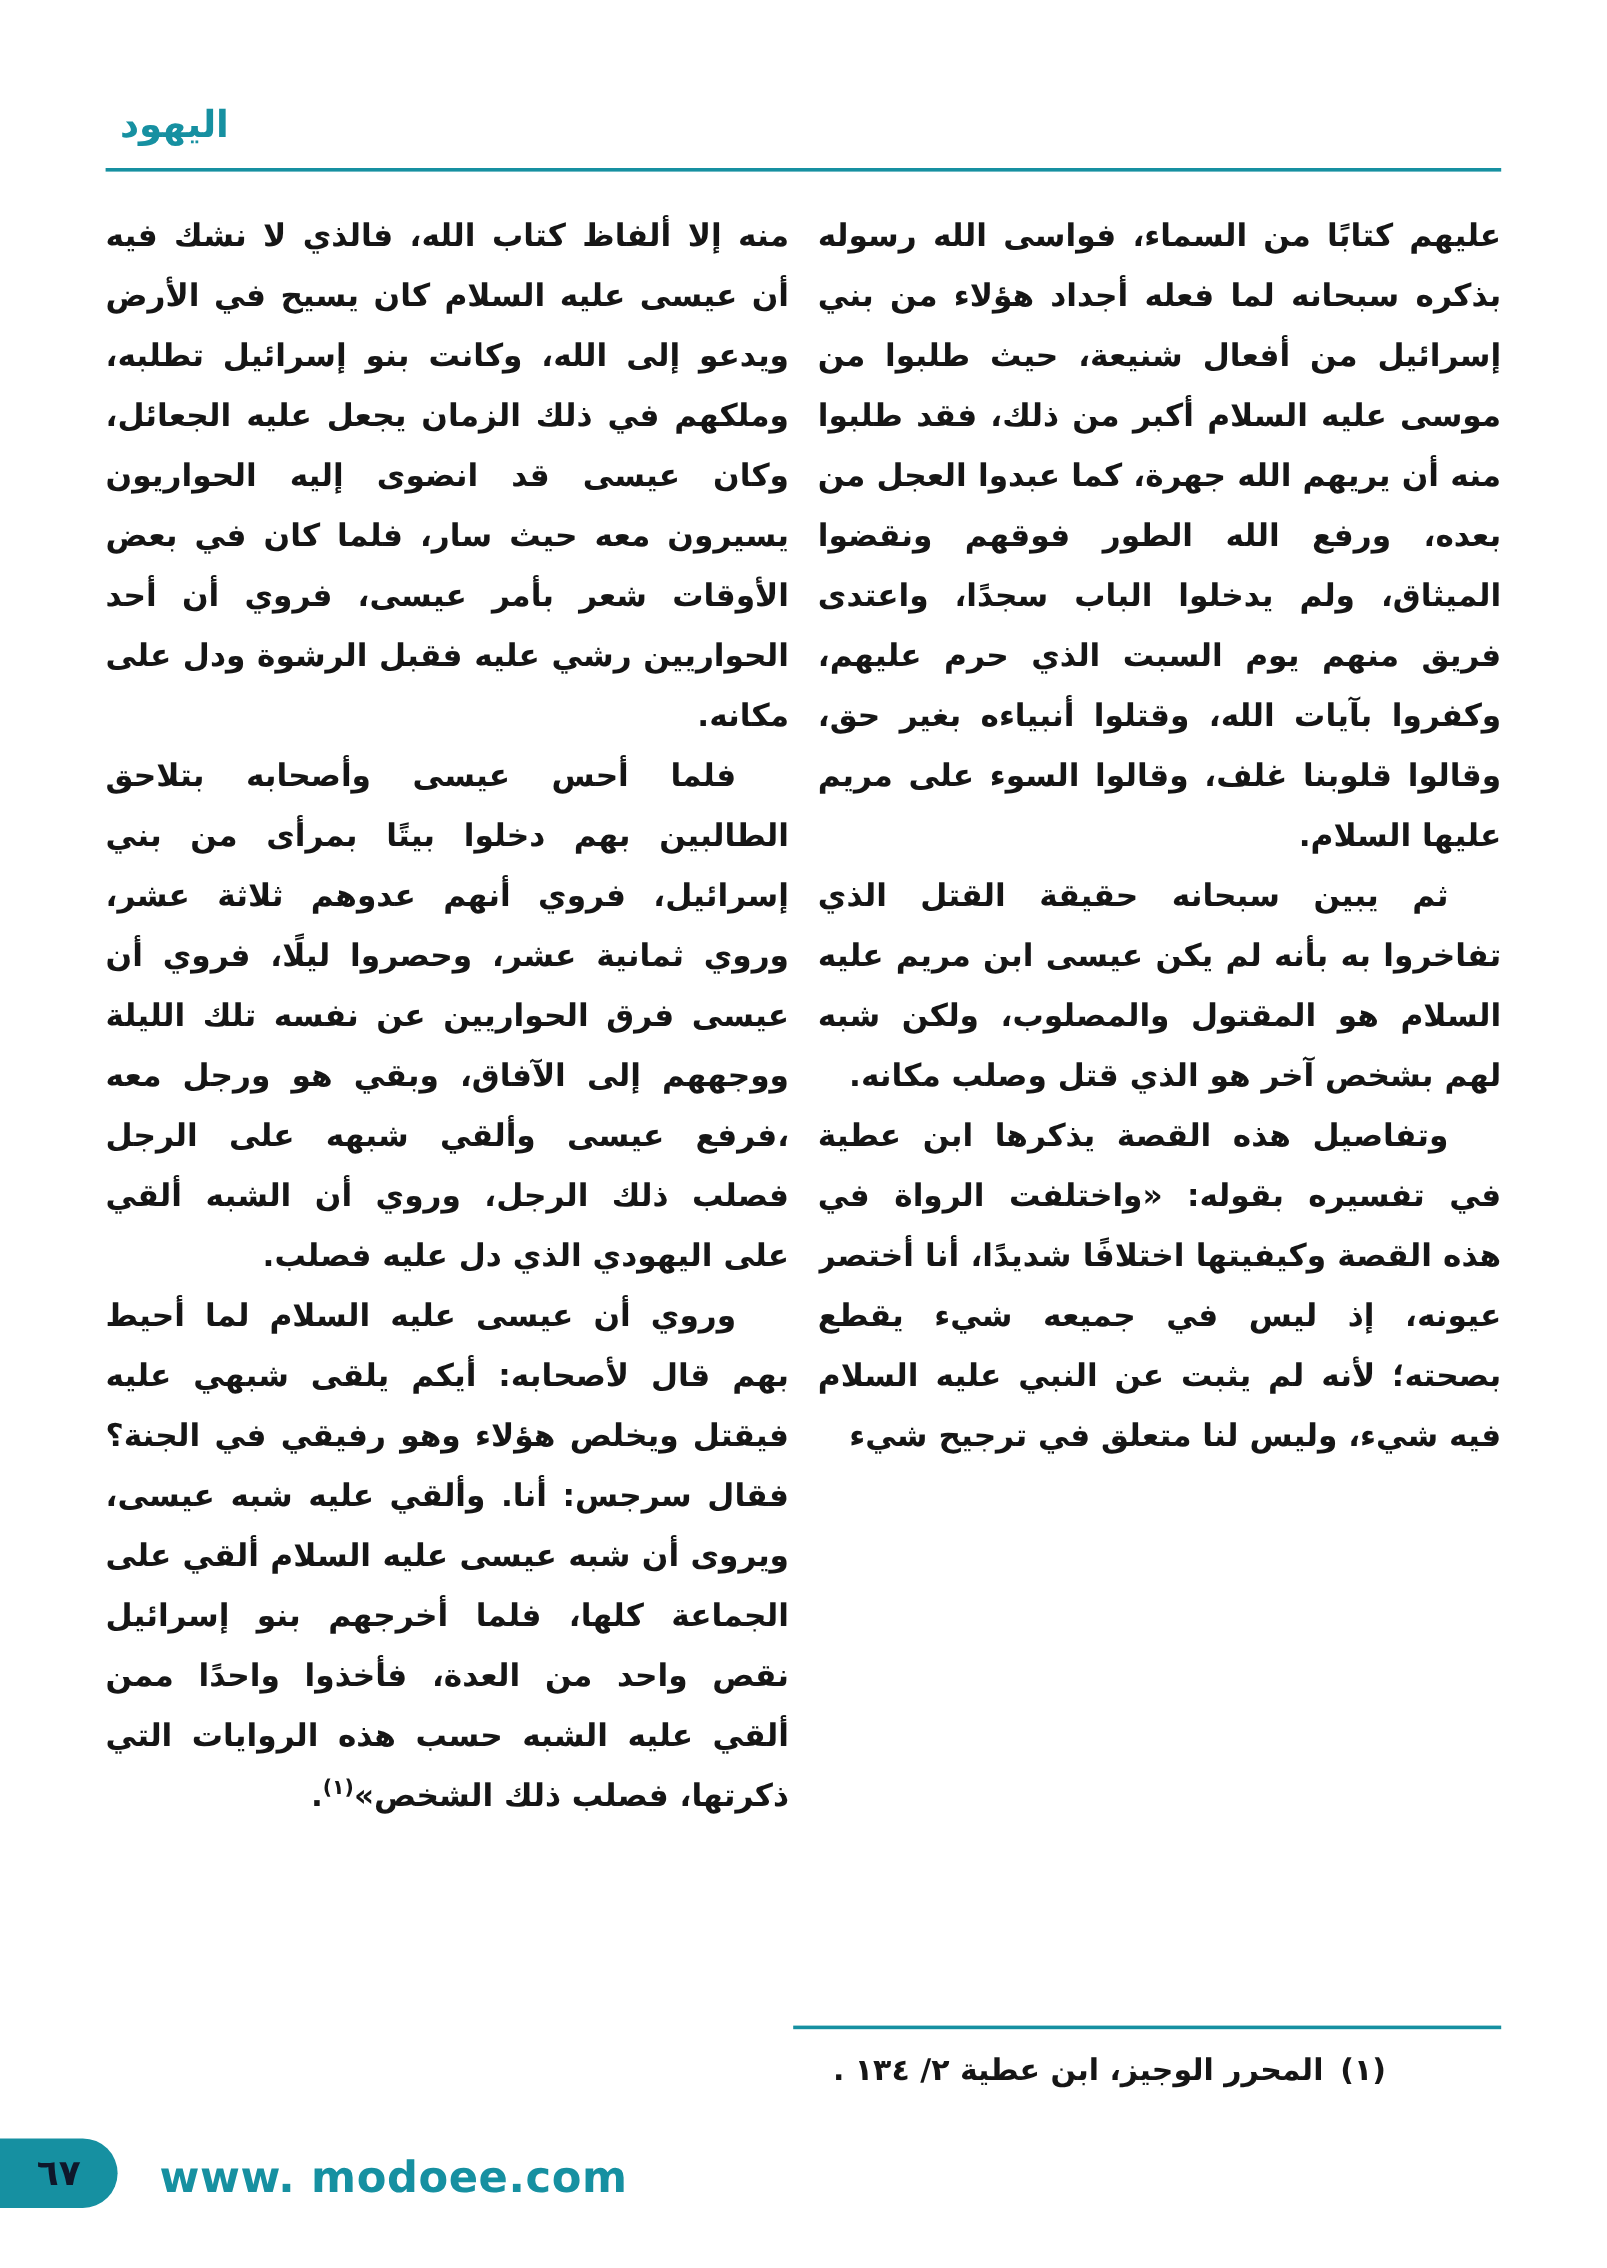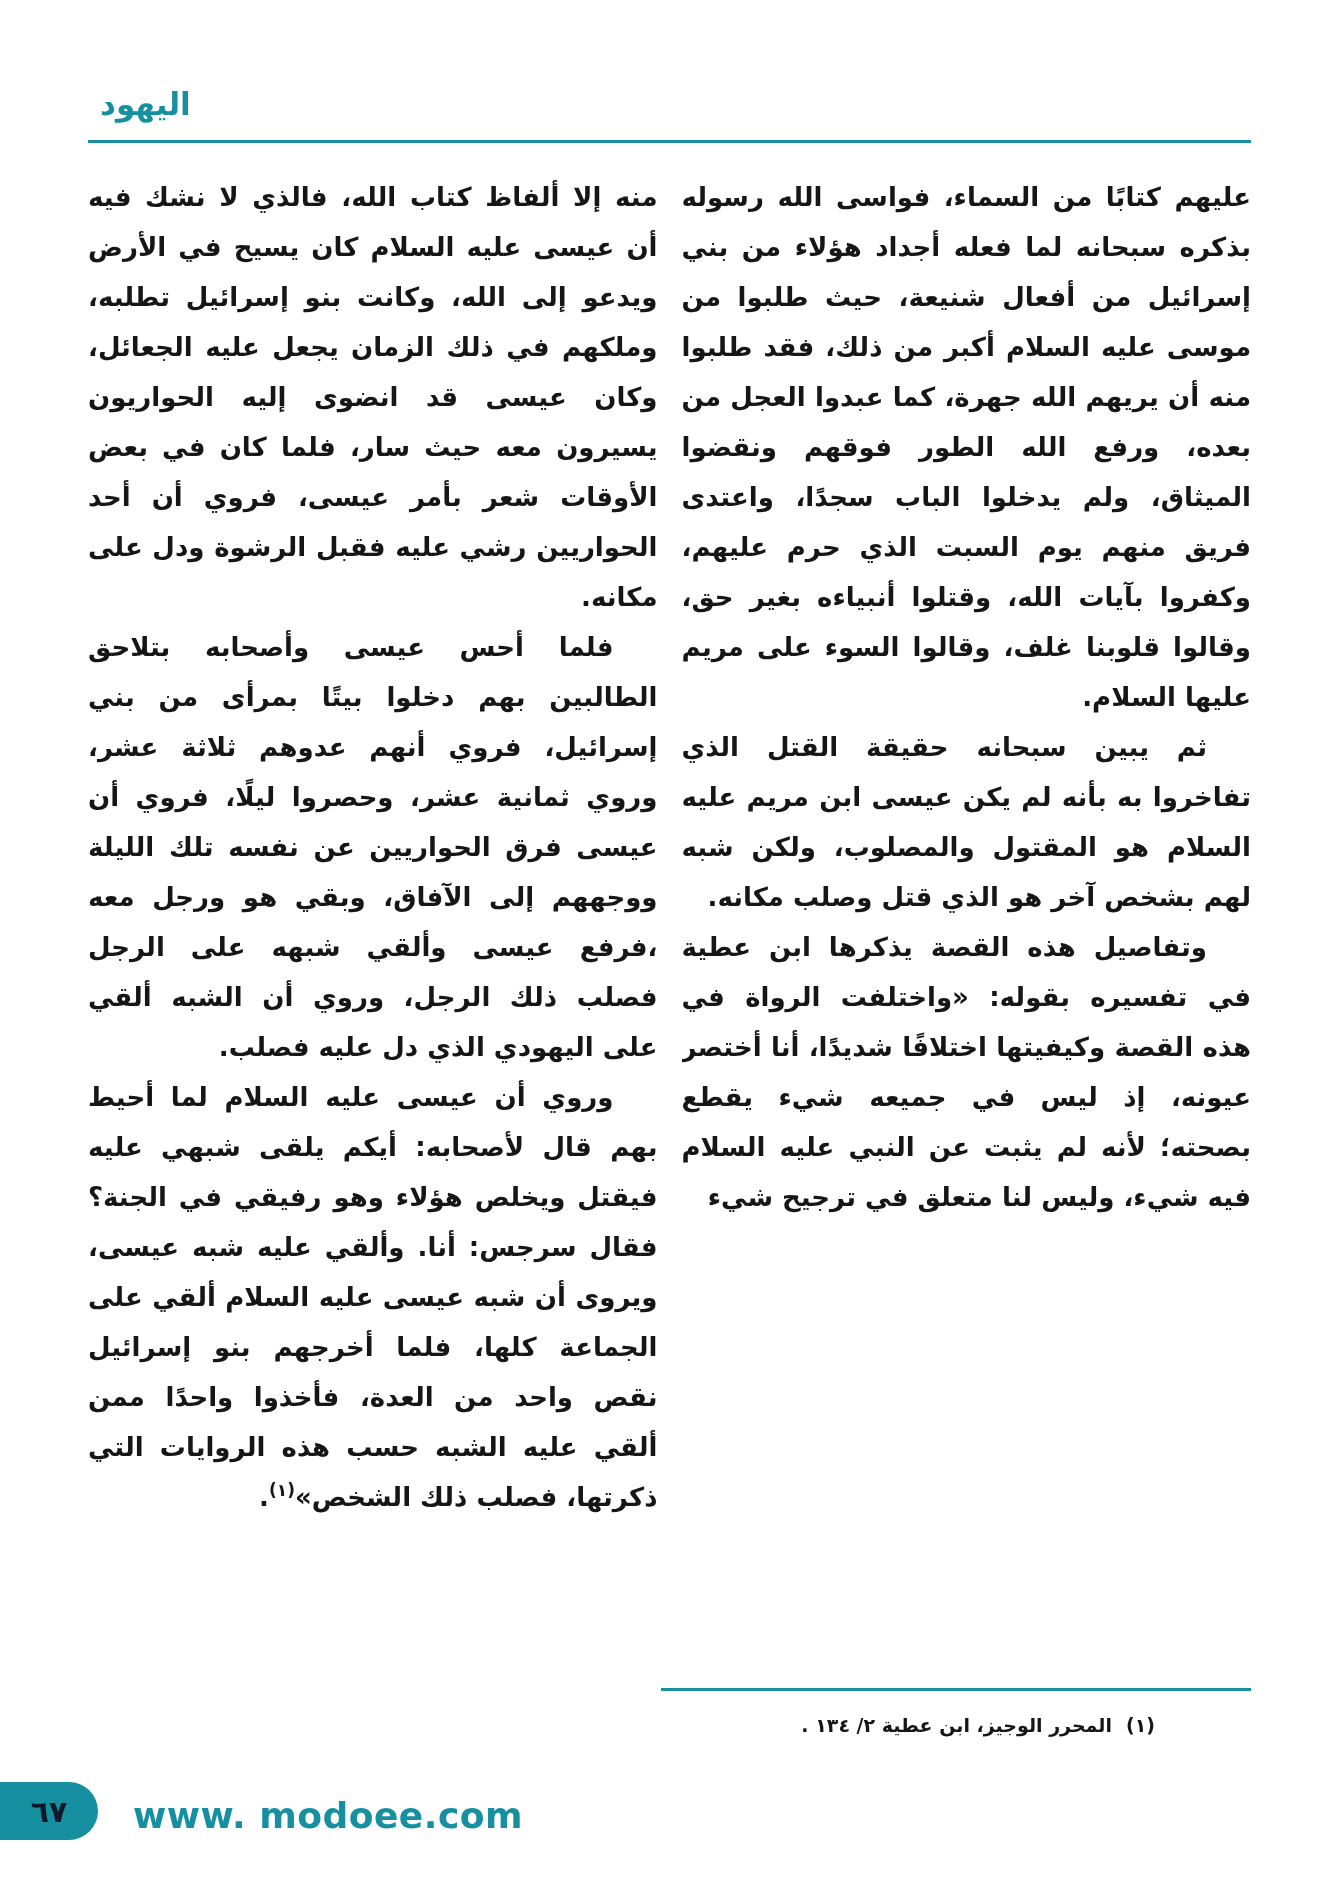--- a/index.html
+++ b/index.html
@@ -76,21 +76,21 @@
     direction:rtl;
   }
   .footnote-rule{
     width:100%;
     height:2.5px;
     background:var(--accent);
     margin-bottom:16px;
   }
   .footnote-text{
     color:var(--ink);
-    font-size:19px;
+    font-size:25px;
     font-weight:700;
     text-align:right;
     padding-right:96px;
     line-height:36px;
   }
   .footnote-text .fn-marker{
     margin-inline-end:14px;
   }
   
   .page-tab{

